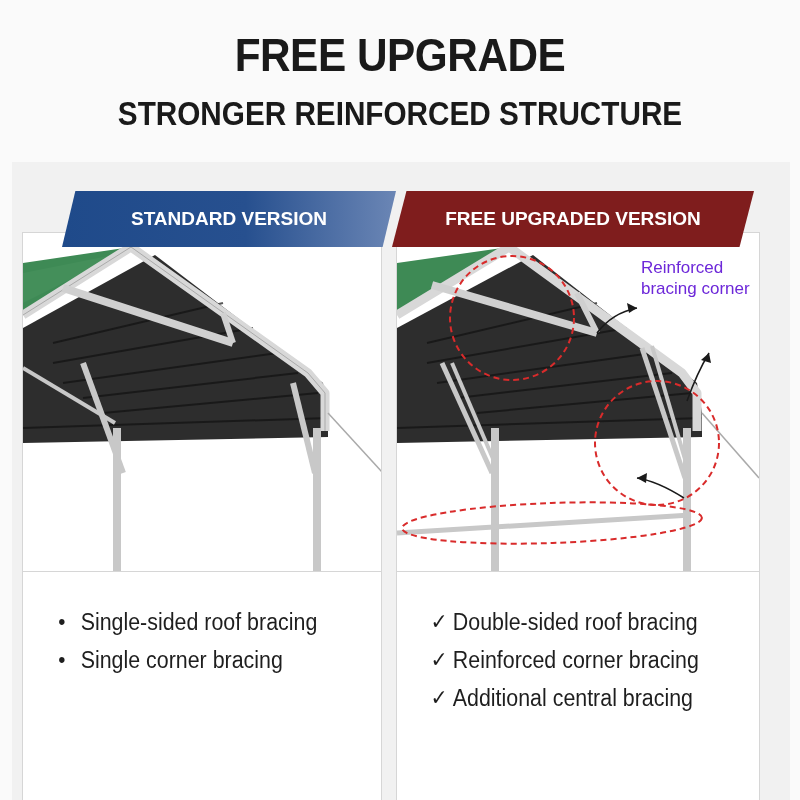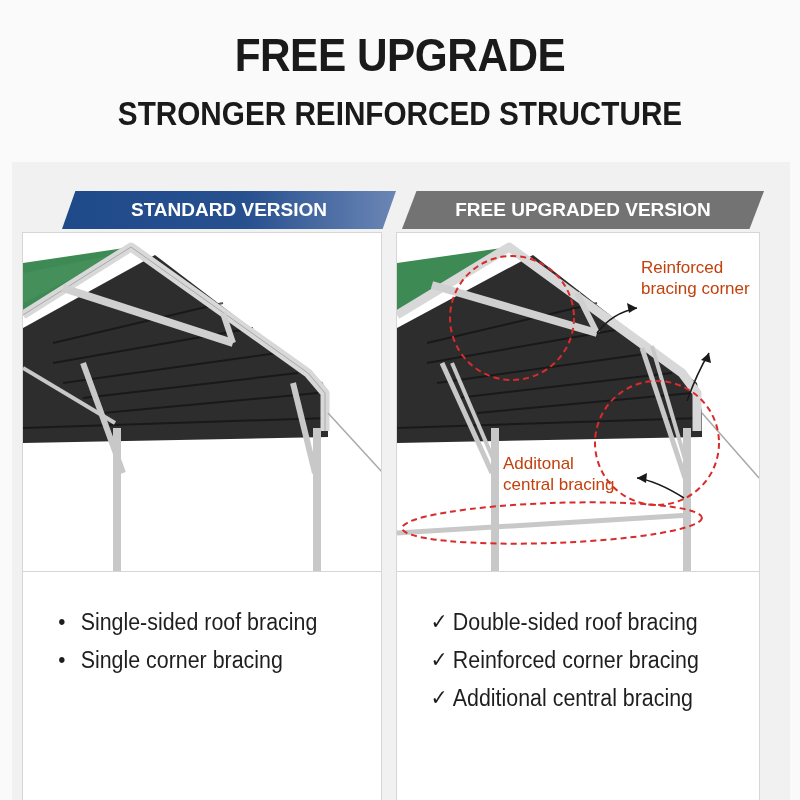--- a/index.html
+++ b/index.html
@@ -5,29 +5,29 @@
   html,body{margin:0;padding:0;}
   body{width:800px;height:800px;background:#fafafa;position:relative;overflow:hidden;font-family:"Liberation Sans",sans-serif;}
   .title{position:absolute;top:28px;left:0;width:800px;text-align:center;font-size:46px;font-weight:bold;color:#1a1a1a;letter-spacing:-0.5px;transform:scaleX(0.92);}
   .subtitle{position:absolute;top:95px;left:0;width:800px;text-align:center;font-size:33px;font-weight:bold;color:#1a1a1a;transform:scaleX(0.9);}
   .stage{position:absolute;top:162px;left:12px;width:778px;height:638px;background:#f1f1f1;}
   .panel{position:absolute;background:#fff;border:1px solid #d6d6d6;}
   .panel.left{left:22px;top:232px;width:358px;height:572px;}
   .panel.right{left:396px;top:232px;width:362px;height:572px;}
   .illus{position:absolute;left:0;top:0;width:100%;height:338px;overflow:hidden;}
   .divider{position:absolute;left:0;top:338px;width:100%;height:1px;background:#d6d6d6;}
-  .banner{position:absolute;height:38px;color:#fff;font-weight:bold;font-size:19px;display:flex;align-items:center;justify-content:center;clip-path:polygon(4% 0,100% 0,96% 100%,0 100%);}
+  .banner{position:absolute;height:56px;color:#fff;font-weight:bold;font-size:19px;display:flex;align-items:center;justify-content:center;clip-path:polygon(4% 0,100% 0,96% 100%,0 100%);}
   .banner.blue{left:62px;top:191px;width:334px;background:linear-gradient(90deg,#1f4a8a 0%,#27508f 55%,#6b86b5 100%);}
-  .banner.green{left:402px;top:191px;width:362px;background:#737373;}
+  .banner.green{left:392px;top:191px;width:362px;background:#7f1d1d;}
   .bullets{position:absolute;left:0;top:370px;width:100%;}
   .bullet{display:flex;align-items:center;font-size:23px;color:#1e1e1e;height:38px;transform:scaleX(0.93);transform-origin:left center;}
   .panel.left .bullet{padding-left:38px;}
   .panel.right .bullet{padding-left:36px;}
   .mark{display:inline-block;width:24px;font-size:22px;}
-  .anno{position:absolute;font-size:17px;color:#c2410c;line-height:21px;}
+  .anno{position:absolute;font-size:17px;color:#6d28d9;line-height:21px;}
 </style>
 </head>
 <body>
 
 <div class="title">FREE UPGRADE</div>
 <div class="subtitle">STRONGER REINFORCED STRUCTURE</div>
 
 <div class="stage"></div>
 
 <div class="panel left" style="top:232px;">
@@ -120,24 +120,20 @@
         <polygon points="240,75 230,70 232,80"></polygon>
         <polygon points="312,120 304,127 314,130"></polygon>
         <polygon points="240,245 250,240 249,250"></polygon>
       </g>
     </svg>
   </div>
   <div class="anno" style="left:244px;top:24px;">
     <div>Reinforced</div>
     <div>bracing corner</div>
   </div>
-  <div class="anno" style="left:106px;top:220px;">
-    <div>Additonal</div>
-    <div>central bracing</div>
-  </div>
   <div class="divider"></div>
   <div class="bullets">
     <div class="bullet">
       <span class="mark">✓</span>
       <span>Double-sided roof bracing</span>
     </div>
     <div class="bullet">
       <span class="mark">✓</span>
       <span>Reinforced corner bracing</span>
     </div>

